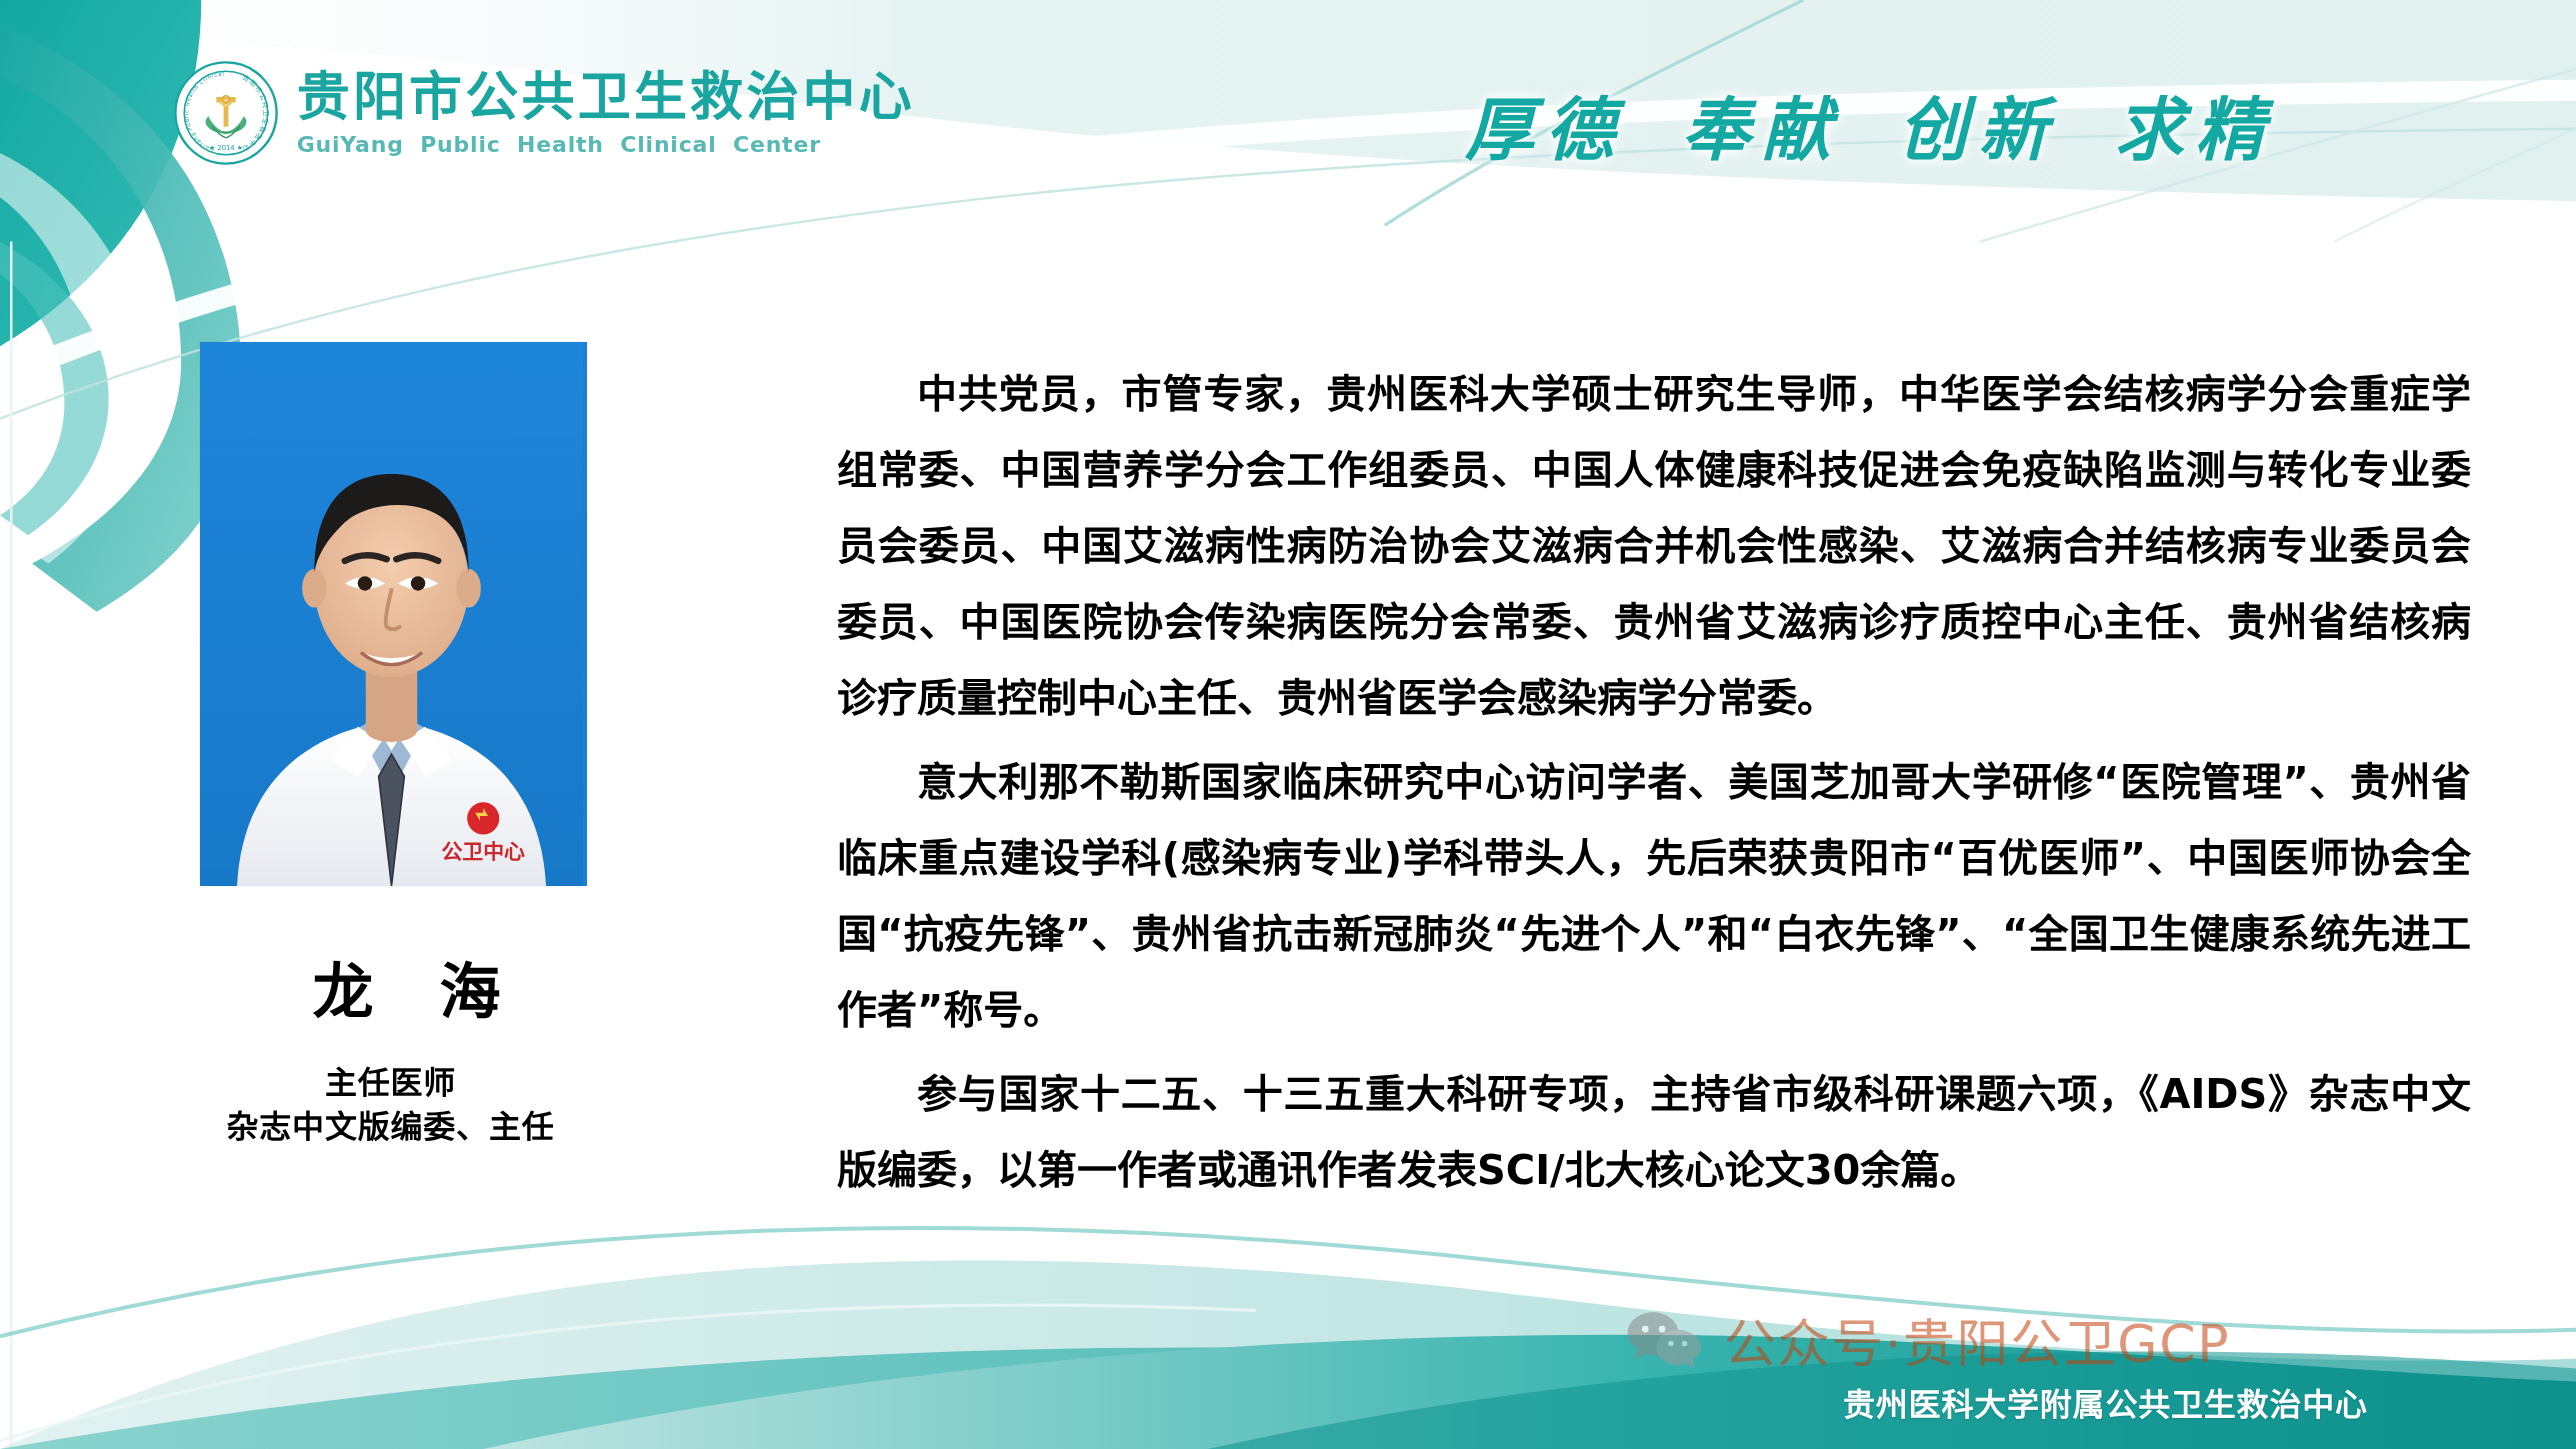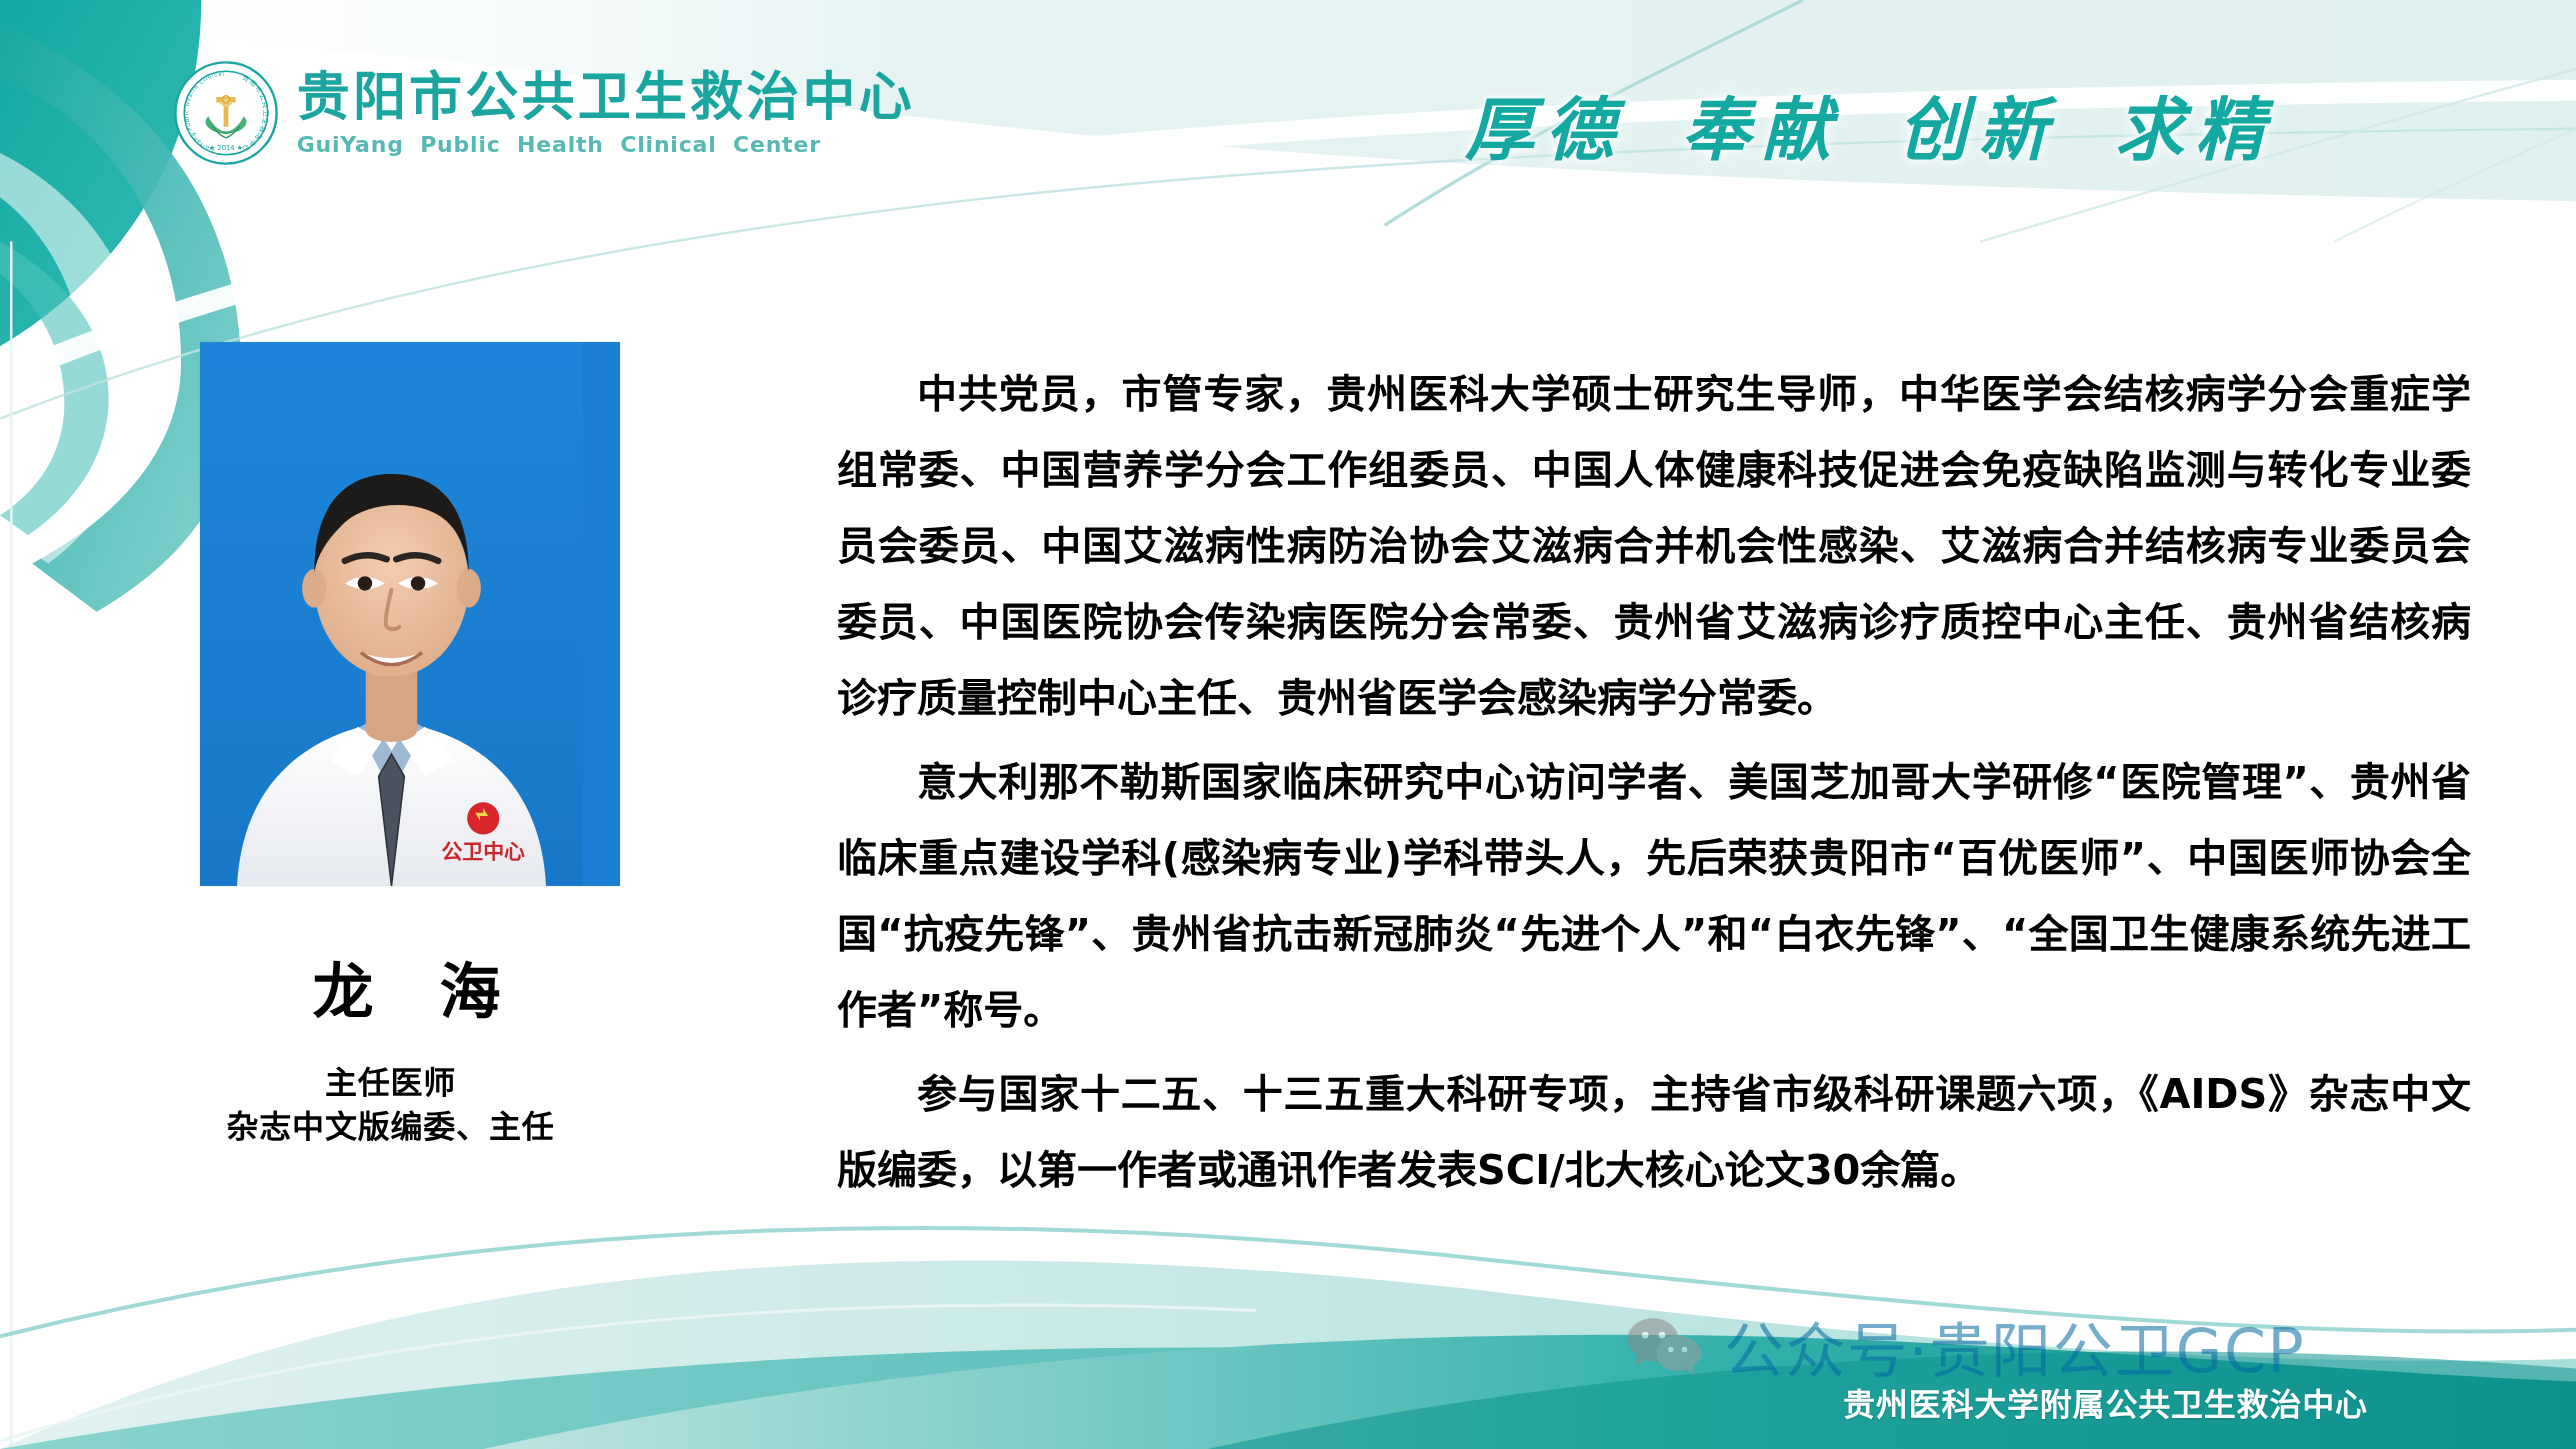--- a/index.html
+++ b/index.html
@@ -50,21 +50,21 @@
   .motto span{
     font-family:"DejaVu Serif","Liberation Serif",serif;
     font-size:69px;font-weight:700;font-style:italic;
     color:#13a8a2;
     text-shadow:0 0 8px #ffffff,0 0 14.5px #ffffff;
     letter-spacing:11.3px;
   }
 
   
   .portrait-wrap{
-    position:absolute;left:200px;top:342px;width:420px;height:544px;
+    position:absolute;left:200px;top:342px;width:387px;height:544px;
     box-shadow:0 0 0 0.8px rgba(0,0,0,.05);
     overflow:hidden;background:#1b7fd4;
   }
   .portrait-wrap svg{display:block;width:383px;height:544px;}
 
   .person-name{
     position:absolute;left:16px;top:958px;width:781px;
     text-align:center;
     font-size:61px;font-weight:700;color:#000;
     letter-spacing:22.5px;text-indent:22.5px;
@@ -97,21 +97,21 @@
 
   
   .footer-watermark{
     position:absolute;left:1626px;top:1302px;
     display:flex;align-items:center;gap:21px;
     opacity:.55;
   }
   .wechat-icon{width:77px;height:61px;flex:0 0 77px;}
   .wechat-icon svg{display:block;width:77px;height:61px;}
   .watermark-text{
-    font-size:60px;font-weight:400;color:#0369a1;
+    font-size:52px;font-weight:400;color:#c2410c;
     letter-spacing:1.6px;white-space:nowrap;
   }
   .footer-org{
     position:absolute;left:1843px;top:1379px;
     font-size:32px;font-weight:700;color:#ffffff;
     letter-spacing:0.8px;white-space:nowrap;
     text-shadow:0 0.8px 1.6px rgba(0,60,60,.25);
   }
 </style>
 </head>

